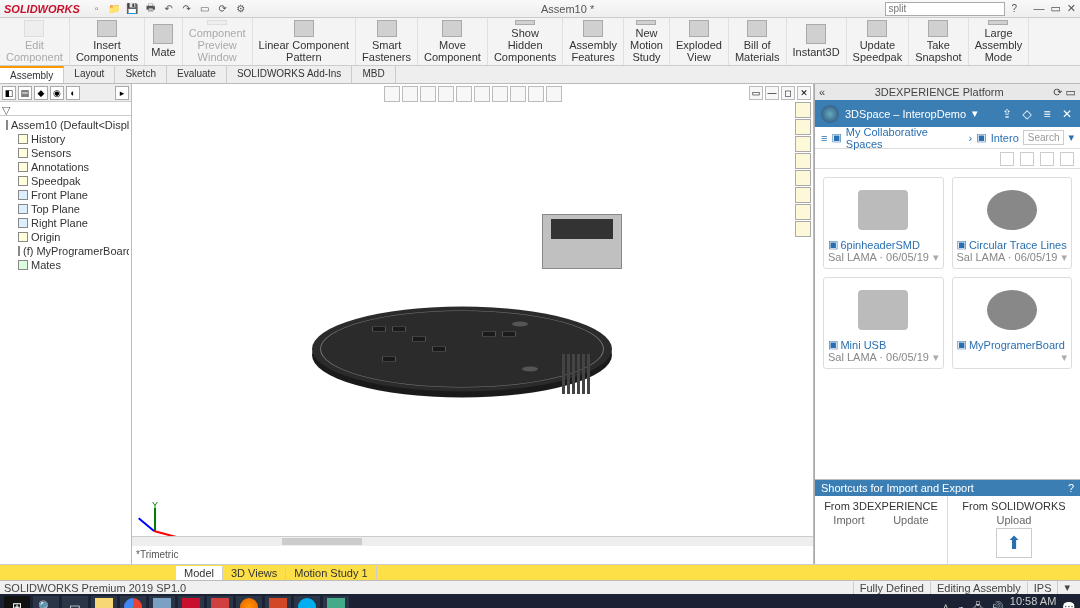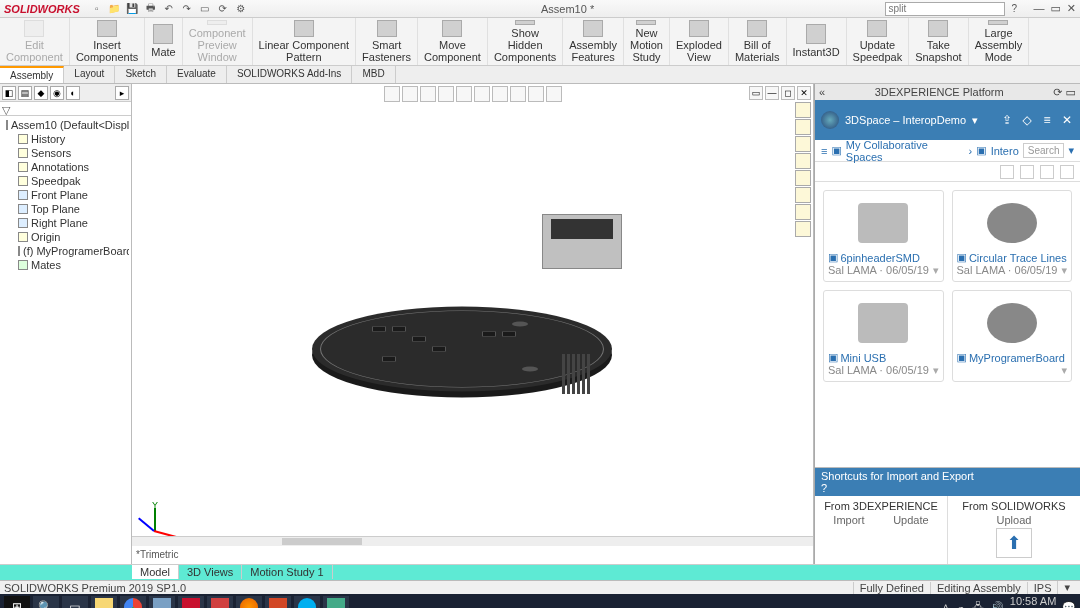--- a/index.html
+++ b/index.html
@@ -65,48 +65,48 @@
 .hole { position:absolute; width:16px; height:10px; background:#555; border-radius:50%; }
 .chip { position:absolute; width:14px; height:10px; background:#1a1a1a; border:1px solid #555;}
 .usb { position:absolute; top:-20px; right:20px; width:80px; height:55px; background:#c0c0c0; border:1px solid #888; }
 .usb::before{content:"";position:absolute;top:4px;left:8px;right:8px;height:20px;background:#333;}
 .header-pins { position:absolute; top:120px; left:250px; display:flex; gap:2px;}
 .header-pins .p { width:3px; height:40px; background:#444;}
 
 
 .xp { width: 266px; background:#fff; display:flex; flex-direction:column; border-left:1px solid #aaa;}
 .xp-title { height:16px; background:#e8e8e8; text-align:center; font-size:10px; display:flex;align-items:center;justify-content:space-between; padding:0 4px; color:#444;}
-.xp-header { height:40px; background:#3b7eb4; color:#fff; display:flex; align-items:center; padding:0 6px; gap:6px; font-size:11px;}
+.xp-header { height:27px; background:#3b7eb4; color:#fff; display:flex; align-items:center; padding:0 6px; gap:6px; font-size:11px;}
 .xp-header .compass { width:18px; height:18px; border-radius:50%; background:radial-gradient(#6ab,#247);}
 .xp-header .sp { flex:1; }
 .xp-header .xicon { width:14px; height:14px; font-size:12px; display:flex;align-items:center;justify-content:center;}
 .xp-crumb { height:22px; border-bottom:1px solid #ddd; display:flex; align-items:center; padding:0 6px; gap:4px; font-size:10px; color:#2a6fb0;}
 .xp-crumb .srch { border:1px solid #ccc; padding:1px 4px; color:#999; font-size:10px; margin-left:auto;}
 .xp-view { height:20px; border-bottom:1px solid #ddd; display:flex; justify-content:flex-end; align-items:center; gap:6px; padding:0 6px; color:#888;}
 .xp-view .vi { width:14px; height:14px; border:1px solid #ccc;}
 .xp-grid { flex:1; padding:8px; display:grid; grid-template-columns:1fr 1fr; gap:8px; align-content:start;}
 .card { border:1px solid #ddd; border-radius:3px; padding:4px; height:92px; display:flex; flex-direction:column;}
 .card .thumb { flex:1; display:flex; align-items:center; justify-content:center;}
 .card .thumb .t3d { width:50px; height:40px; background:#bbb; border-radius:4px;}
 .card .thumb .t3d.circle { border-radius:50%; background:#888;}
 .card .cname { color:#2a6fb0; font-size:10px; display:flex; align-items:center; gap:2px;}
 .card .cmeta { color:#888; font-size:9px; display:flex; justify-content:space-between;}
 .card .cmeta .chev { color:#aaa;}
 
 .xp-shortcuts { border-top:1px solid #bbb;}
-.xp-sh-head { background:#3b7eb4; color:#fff; font-size:10px; padding:2px 6px; display:flex; justify-content:space-between;flex-direction:column;}
+.xp-sh-head { background:#3b7eb4; color:#fff; font-size:10px; padding:2px 6px; display:flex; justify-content:space-between;}
 .xp-sh-body { display:flex;}
 .xp-sh-col { flex:1; padding:4px; border-right:1px solid #ddd; text-align:center; font-size:10px;}
 .xp-sh-col .hdr { color:#333; margin-bottom:2px;}
 .xp-sh-col .sub { display:flex; justify-content:space-around; color:#666; font-size:9px;}
 .xp-sh-col .desc { color:#888; font-size:8px; text-align:left; padding:2px;}
 .upbtn { width:36px; height:30px; border:1px solid #ccc; margin:2px auto; display:flex;align-items:center;justify-content:center; color:#2a6fb0; font-size:18px;}
 
 
-.btabs-row { height: 16px; background:#5eead4; border-top:1px solid #ccc; display:flex; align-items:flex-start; font-size:10px;}
+.btabs-row { height: 16px; background:#fde047; border-top:1px solid #ccc; display:flex; align-items:center; font-size:10px;padding-left:44px;}
 .btabs-row .bt { padding:1px 8px; border-right:1px solid #ccc; color:#333;}
 .btabs-row .bt.active { background:#fff;}
 .status { height: 14px; background:#f0f0f0; border-top:1px solid #bbb; display:flex; align-items:center; font-size:9px; color:#444; padding:0 4px;}
 .status .sp { flex:1;}
 .status .pill { padding:0 6px; border-left:1px solid #ccc;}
 
 
 .taskbar { height:26px; background:#1a2233; display:flex; align-items:center; padding:0 4px; gap:3px;}
 .taskbar .tb { width:26px; height:22px; background:#2a3548; display:flex;align-items:center;justify-content:center; font-size:12px;}
 .taskbar .tbimg { width:18px; height:18px;}

